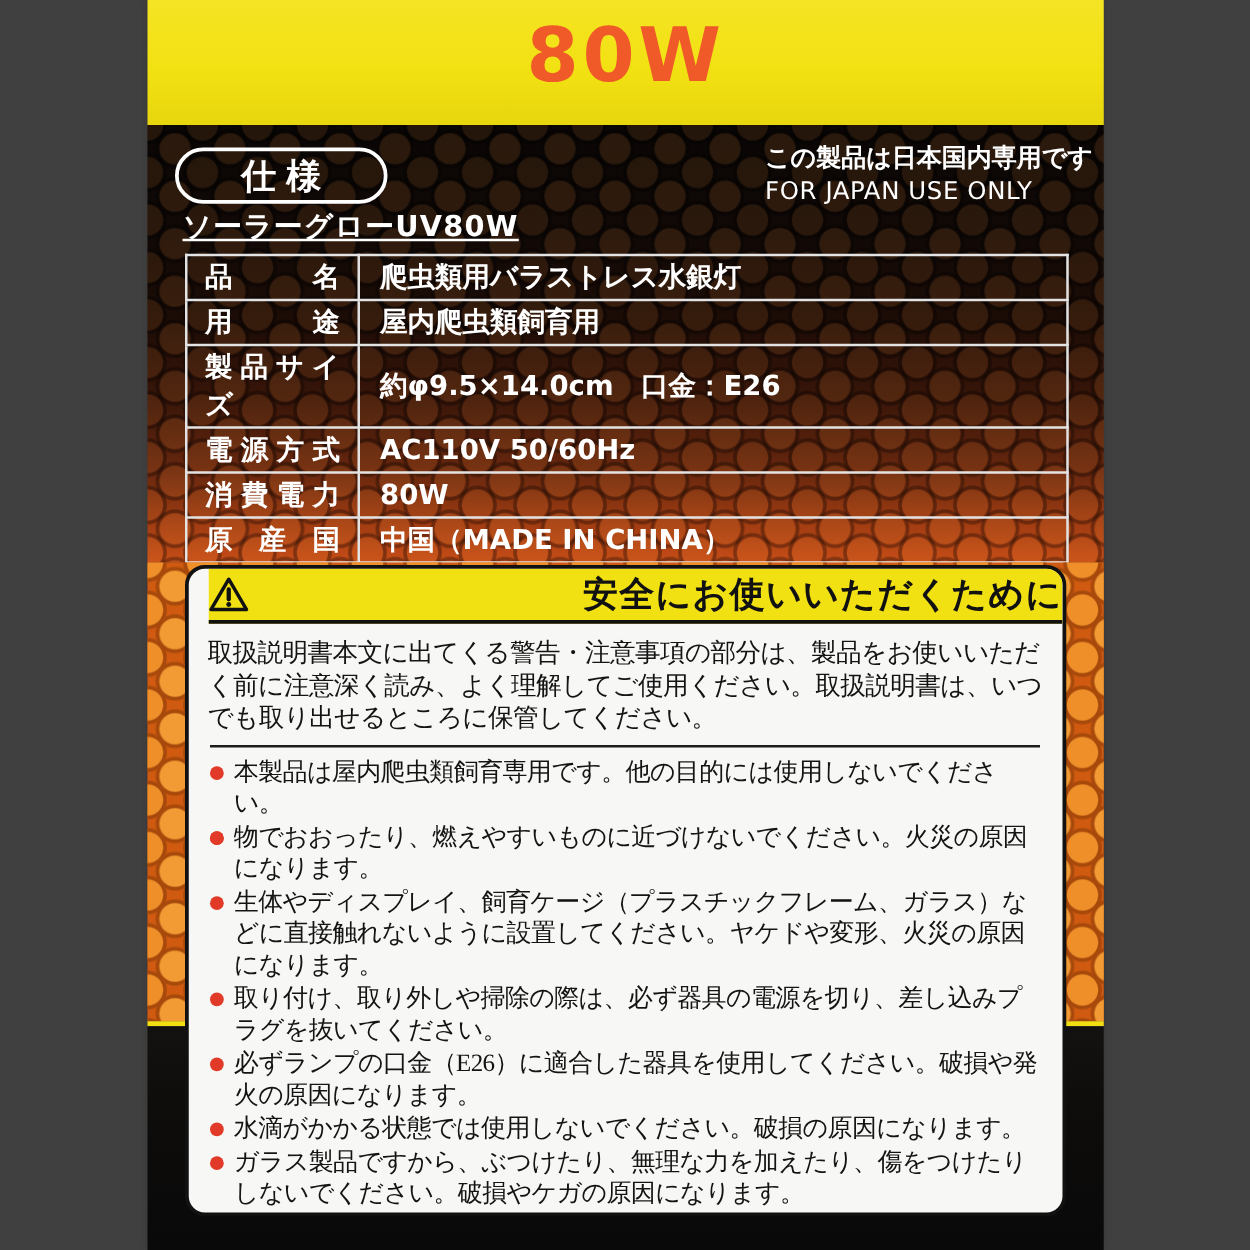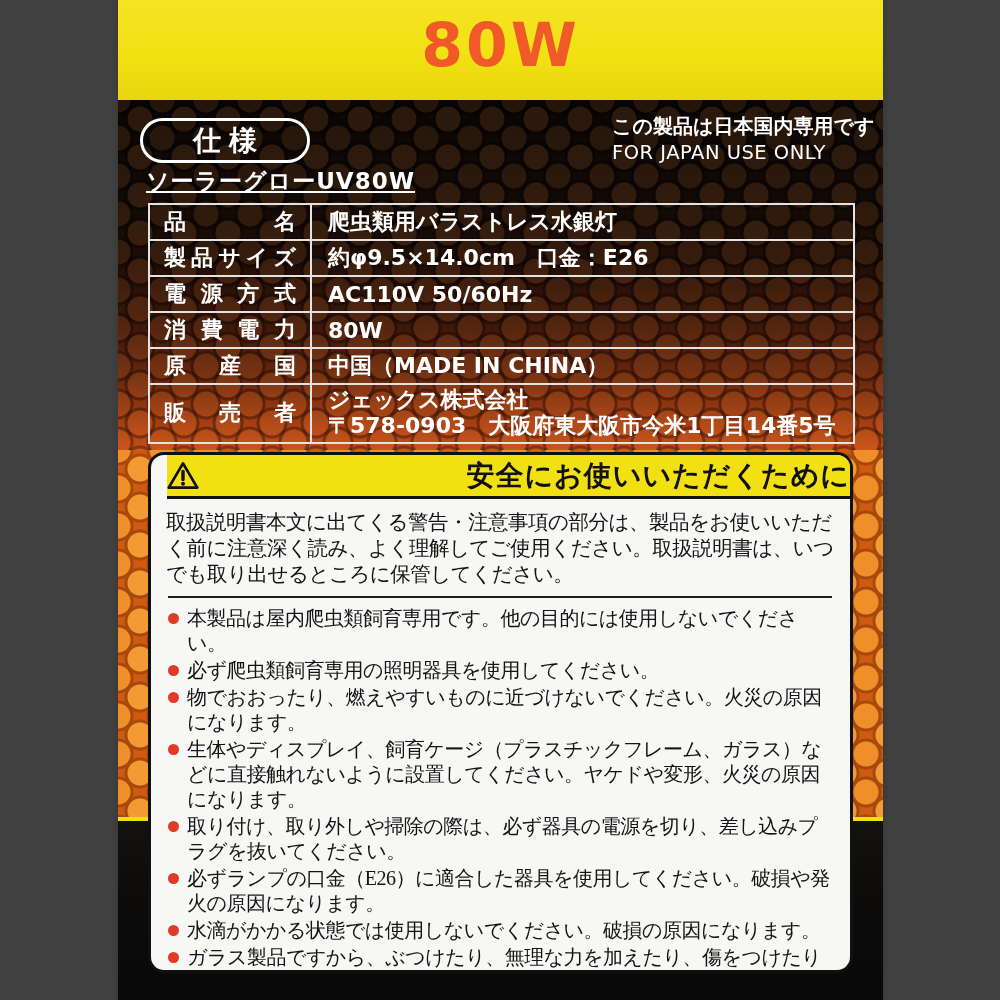--- a/index.html
+++ b/index.html
@@ -31,21 +31,21 @@
   .japan-notice { position:absolute; left:494px; top:12px; color:#ffffff; }
   .japan-notice .jp { font-size:20px; font-weight:600; line-height:28px; }
   .japan-notice .en { font-size:19.5px; font-weight:500; line-height:26px; letter-spacing:.5px; }
   .product-name { position:absolute; left:28px; top:66px; color:#ffffff;
     font-size:23px; font-weight:600; letter-spacing:1px;text-decoration:underline; }
 
   .spec-table { position:absolute; left:30px; top:103px; width:707px;
     border-collapse:collapse; color:#ffffff; }
   .spec-table th, .spec-table td { border:2px solid #e3e3e3; font-size:22px;
     font-weight:bold; vertical-align:middle; }
-  .spec-table th { width:162px; text-align:justify; text-align-last:justify;
+  .spec-table th { width:138px; text-align:justify; text-align-last:justify;
     padding:2px 14px; }
   .spec-table td { padding:2px 16px; }
   .spec-table tr { height:32px; }
   .spec-table tr.tall { height:56px; }
   .pre-line { white-space:pre-line; line-height:1.2; display:block; }
 
   .band-orange { position:absolute; left:0; top:450px; width:765px; height:367px;
     background-color:#cf5a10;
     background-image:
       radial-gradient(circle, #f29a33 0 12px, #a8490c 13px 15px, transparent 16px),
@@ -91,20 +91,24 @@
       </div>
       <div class="product-name">ソーラーグローUV80W</div>
 
       <table class="spec-table">
         <tbody>
           <tr>
             <th>品名</th>
             <td>爬虫類用バラストレス水銀灯</td>
           </tr>
           <tr>
+            <th>用途</th>
+            <td>屋内爬虫類飼育用</td>
+          </tr>
+          <tr>
             <th>製品サイズ</th>
             <td>約φ9.5×14.0cm　口金：E26</td>
           </tr>
           <tr>
             <th>電源方式</th>
             <td>AC110V  50/60Hz</td>
           </tr>
           <tr>
             <th>消費電力</th>
             <td>80W</td>
@@ -135,21 +139,21 @@
           <line x1="12" y1="8" x2="12" y2="14" stroke="#111111" stroke-width="2.6" stroke-linecap="round"></line>
           <circle cx="12" cy="17.2" r="1.5" fill="#111111"></circle>
         </svg>
         <span class="safety-title">安全にお使いいただくために</span>
       </div>
       <div class="safety-body">
         <p class="safety-intro">取扱説明書本文に出てくる警告・注意事項の部分は、製品をお使いいただく前に注意深く読み、よく理解してご使用ください。取扱説明書は、いつでも取り出せるところに保管してください。</p>
         <hr class="divider">
         <ul class="safety-list">
           <li><span class="dot"></span><span>本製品は屋内爬虫類飼育専用です。他の目的には使用しないでください。</span></li>
-          <li><span class="dot"></span><span>必ず爬虫類飼育専用の照明器具を使用してください。</span></li>
+          <li><span class="dot"></span></li>
           <li><span class="dot"></span><span>物でおおったり、燃えやすいものに近づけないでください。火災の原因になります。</span></li>
           <li><span class="dot"></span><span>生体やディスプレイ、飼育ケージ（プラスチックフレーム、ガラス）などに直接触れないように設置してください。ヤケドや変形、火災の原因になります。</span></li>
           <li><span class="dot"></span><span>取り付け、取り外しや掃除の際は、必ず器具の電源を切り、差し込みプラグを抜いてください。</span></li>
           <li><span class="dot"></span><span>必ずランプの口金（E26）に適合した器具を使用してください。破損や発火の原因になります。</span></li>
           <li><span class="dot"></span><span>水滴がかかる状態では使用しないでください。破損の原因になります。</span></li>
           <li><span class="dot"></span><span>ガラス製品ですから、ぶつけたり、無理な力を加えたり、傷をつけたりしないでください。破損やケガの原因になります。</span></li>
 
         </ul>
       </div>
     </div>

